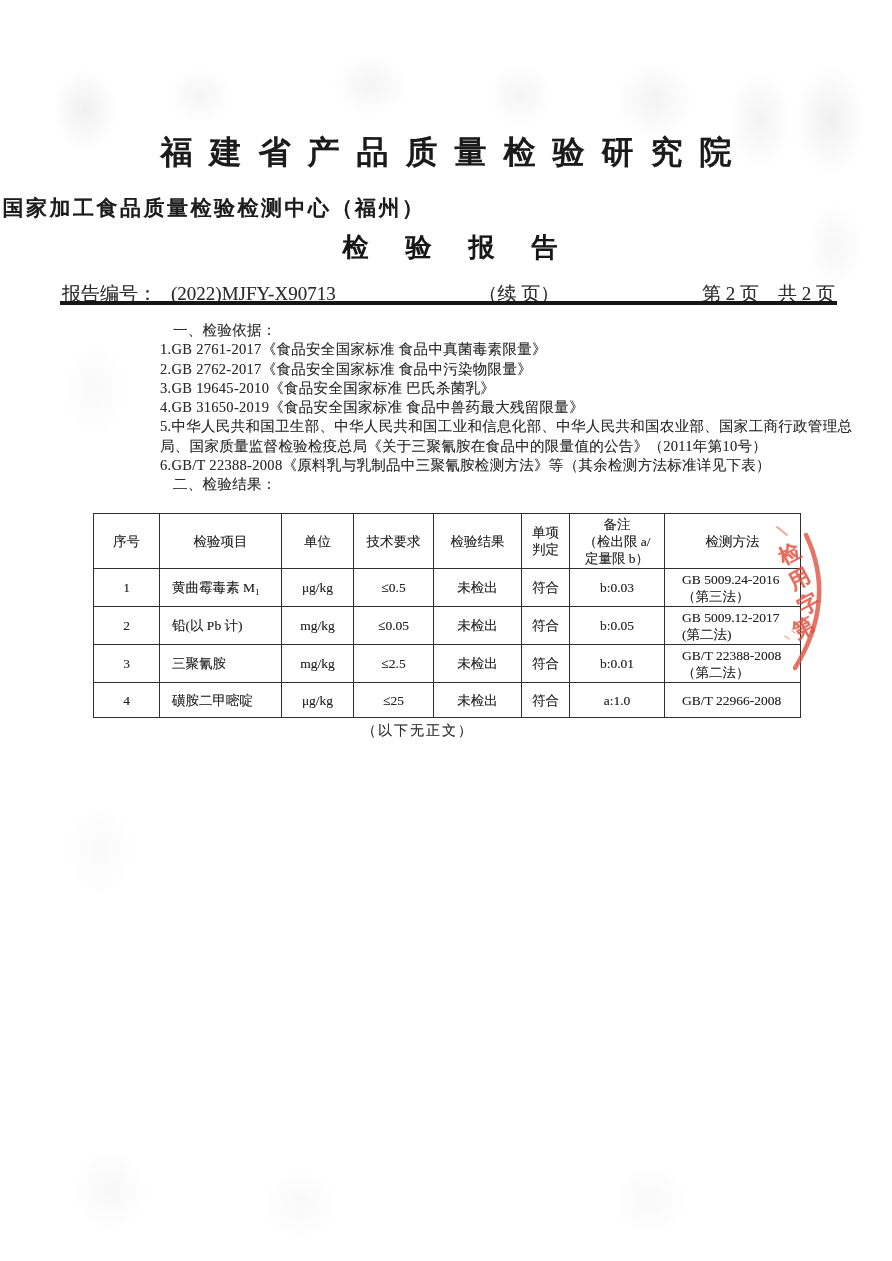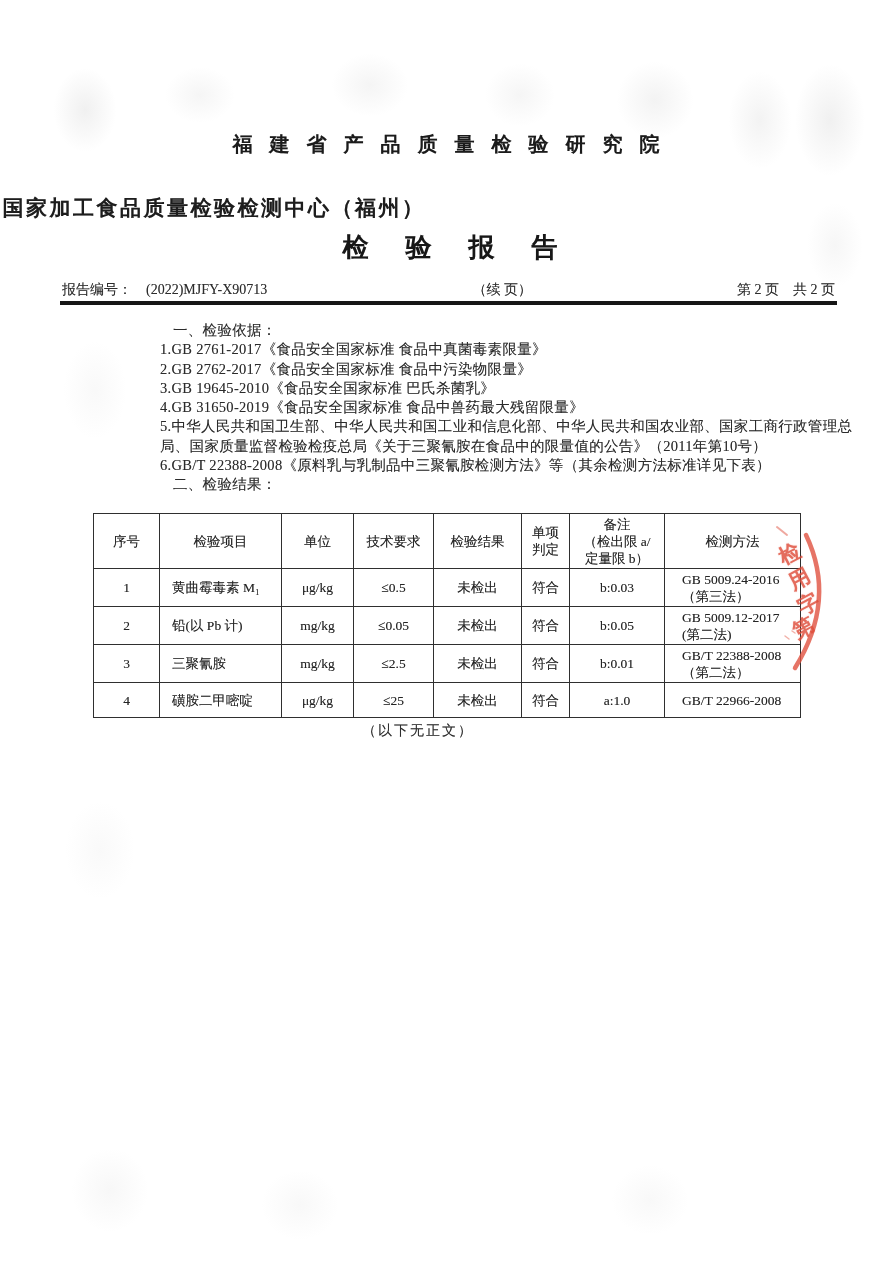--- a/index.html
+++ b/index.html
@@ -20,38 +20,38 @@
       radial-gradient(ellipse 45px 70px at 95px 390px, rgba(175,175,175,.08), transparent 70%),
       radial-gradient(ellipse 50px 70px at 100px 850px, rgba(175,175,175,.07), transparent 70%),
       radial-gradient(ellipse 55px 60px at 110px 1190px, rgba(170,170,170,.09), transparent 70%),
       radial-gradient(ellipse 55px 50px at 300px 1205px, rgba(170,170,170,.08), transparent 70%),
       radial-gradient(ellipse 55px 50px at 650px 1200px, rgba(170,170,170,.08), transparent 70%);
   }
   .scantext { text-shadow:0 0 .6px rgba(45,45,45,.4); }
 
   .org-title {
     position:absolute; top:131px; left:0; width:100%; margin:0;
-    text-align:center; font-size:20px; font-weight:bold; color:#1b1b1b;
+    text-align:center; font-size:32px; font-weight:bold; color:#1b1b1b;
     letter-spacing:17px; text-indent:17px; white-space:nowrap;font-family:Liberation Serif, serif;
   }
   .center-title {
     position:absolute; top:194px; left:0; width:100%; margin:0;
     font-size:21px; font-weight:bold; color:#1d1d1d;
     letter-spacing:2.5px; text-indent:2.5px; white-space:nowrap;
   }
   .report-title {
     position:absolute; top:226px; left:0; width:100%; margin:4px;
     text-align:center; font-size:26px; font-weight:bold; color:#171717;
     letter-spacing:37px; text-indent:37px; white-space:nowrap;
   }
 
   .meta-row {
     position:absolute; top:281px; left:62px; width:773px;
     display:flex; justify-content:space-between; align-items:baseline;
-    font-size:14px; color:#2d2d2d;
+    font-size:19px; color:#2d2d2d;
   }
   .meta-left .label { margin-right:14px; }
 
   .header-rule { position:absolute; top:301px; left:60px; width:777px; height:4px; background:#161616; }
 
   .body-block {
     position:absolute; top:321px; left:115px; width:697px;
     font-size:14.5px; line-height:19.3px; letter-spacing:.3px; color:#2b2b2b;margin-left:45px;
   }
   .section-heading { padding-left:13px; }

